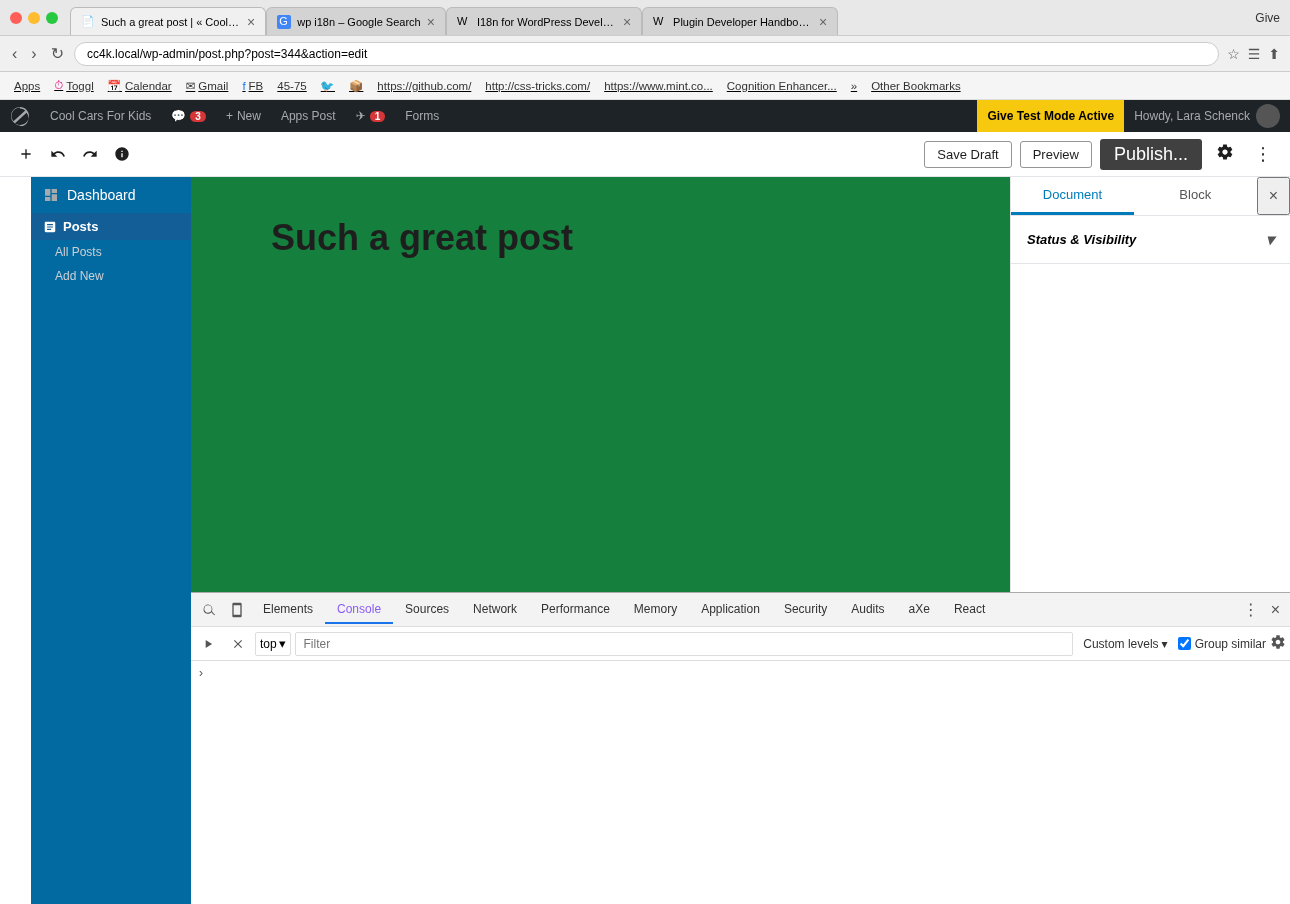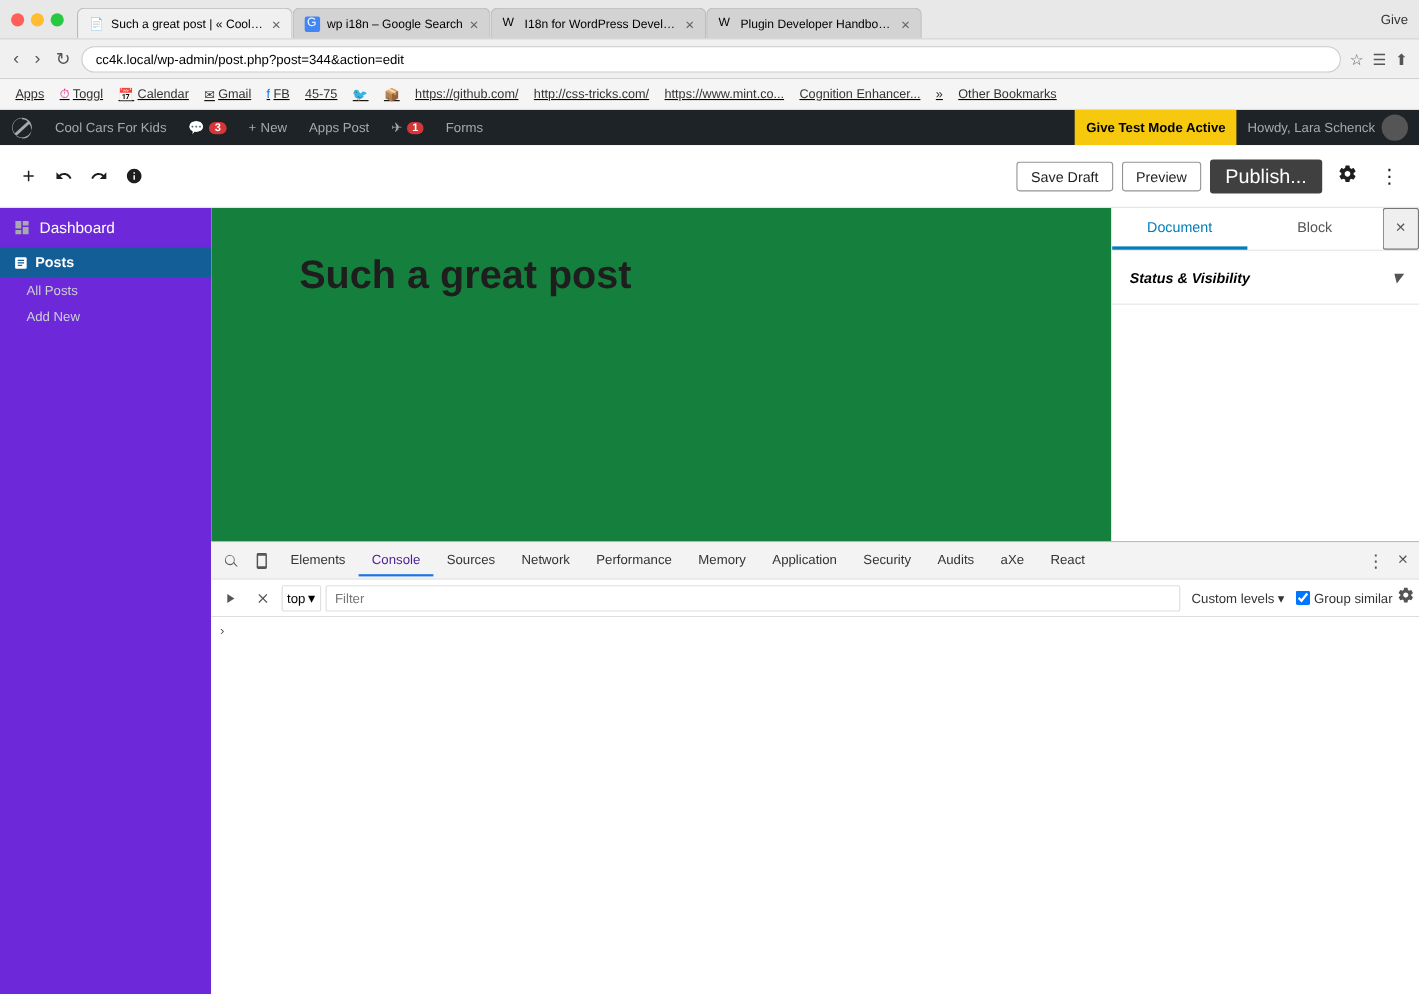--- a/index.html
+++ b/index.html
@@ -144,21 +144,21 @@
       background: #d63638;
       color: #fff;
       border-radius: 10px;
       padding: 0 5px;
       font-size: 10px;
       font-weight: bold;
     }
 
     
     .gutenberg-toolbar {
-      height: 57px;
+      height: 45px;
       background: #fff;
       border-bottom: 1px solid #e2e4e7;
       display: flex;
       align-items: center;
       padding: 0 12px;
       gap: 4px;
       position: relative;
     }
     .g-toolbar-left { display: flex; align-items: center; gap: 4px; }
     .g-toolbar-right { margin-left: auto; display: flex; align-items: center; gap: 8px; }
@@ -217,25 +217,26 @@
       background: none;
       border: none;
       cursor: pointer;
       padding: 6px;
       color: #1e1e1e;
       font-size: 18px;
     }
 
     
     .wp-sidebar {
-      width: 192px;
-      background: #6d28d9;
+      width: 160px;
+      background: #0369a1;
       color: #fff;
       flex-shrink: 0;
       overflow-y: auto;
+      margin-left: 31px;
     }
     .sidebar-dashboard {
       display: flex;
       align-items: center;
       gap: 8px;
       padding: 10px 12px;
       font-size: 14px;
       cursor: pointer;
     }
     .sidebar-item {
@@ -306,21 +307,21 @@
       align-items: center;
       justify-content: space-between;
       font-size: 13px;
       font-weight: 600;
       cursor: pointer;
     }
     .panel-section-arrow { font-size: 16px; color: #555; }
 
     
     .devtools {
-      height: 412px;
+      height: 312px;
       border-top: 1px solid #aaa;
       background: #fff;
       display: flex;
       flex-direction: column;
       flex-shrink: 0;
     }
     .devtools-tabs {
       display: flex;
       align-items: center;
       background: #f3f3f3;
@@ -340,21 +341,21 @@
       align-items: center;
     }
     .devtools-tab {
       padding: 6px 12px;
       cursor: pointer;
       font-size: 12px;
       color: #333;
       border-bottom: 2px solid transparent;
       white-space: nowrap;
     }
-    .devtools-tab.active { border-bottom-color: #1a73e8; color: #4c1d95; }
+    .devtools-tab.active { border-bottom-color: #1a73e8; color: #8b5cf6; }
 
     .devtools-console-bar {
       display: flex;
       align-items: center;
       height: 34px;
       border-bottom: 1px solid #ddd;
       padding: 0 4px;
       gap: 4px;
       background: #fff;
     }

